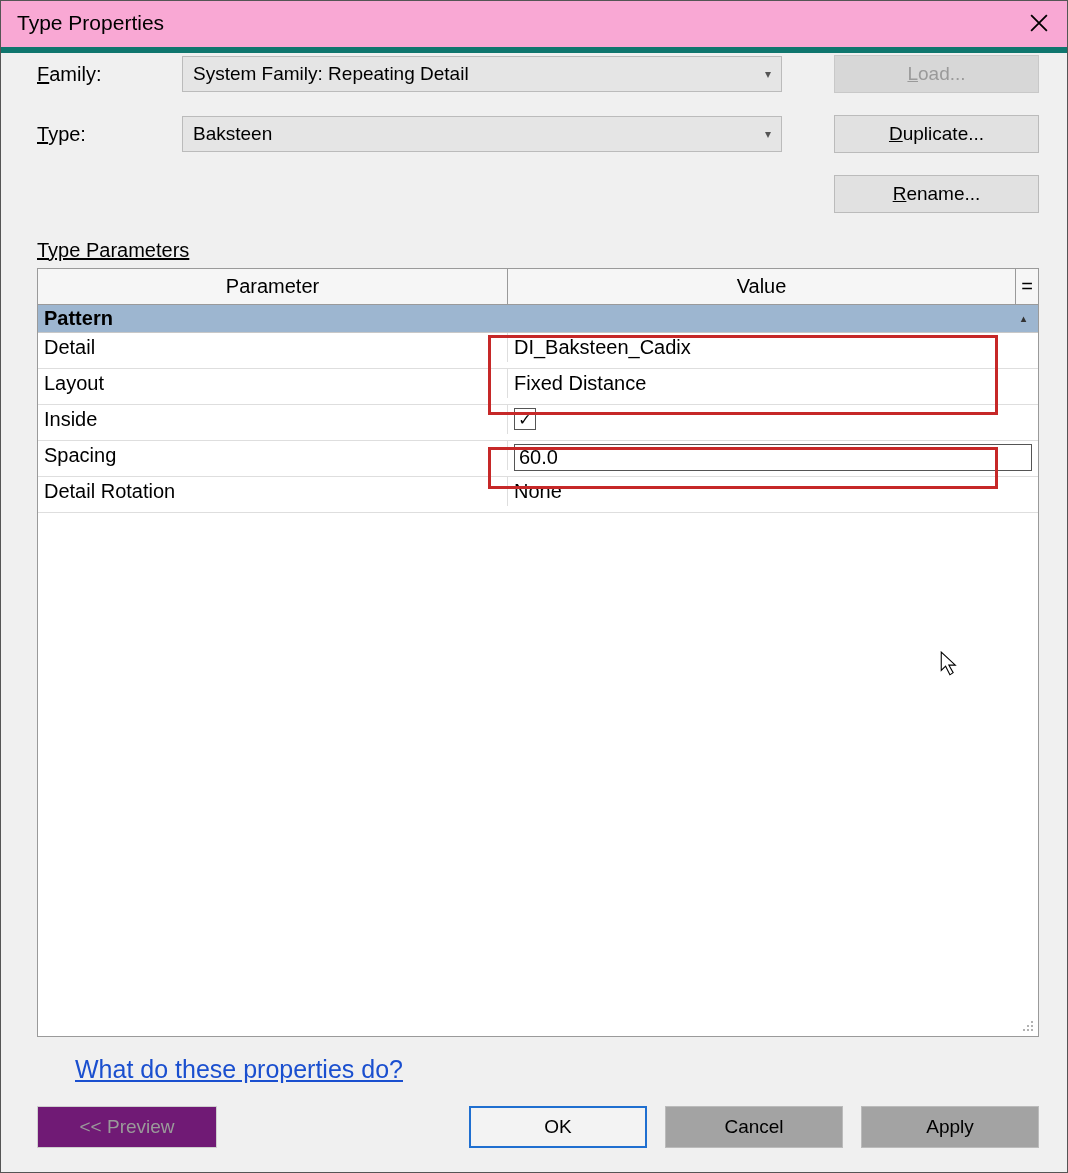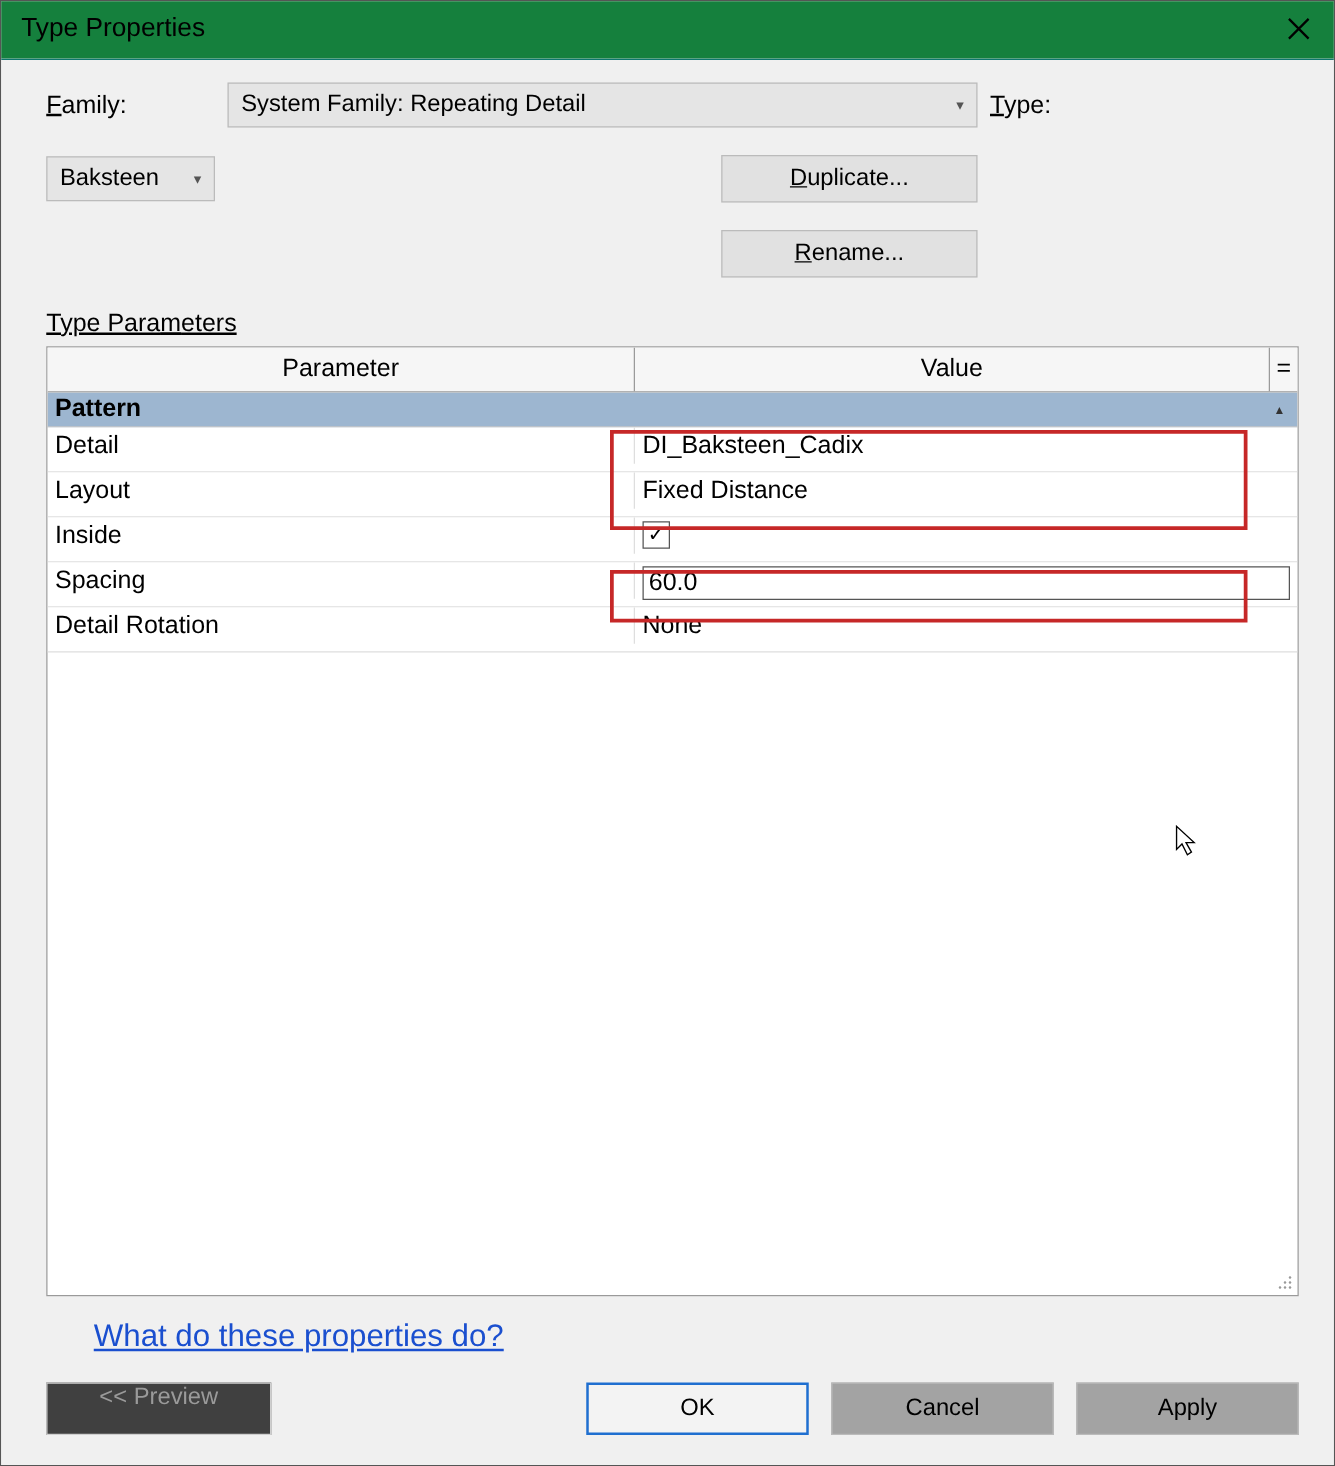--- a/index.html
+++ b/index.html
@@ -16,34 +16,34 @@
     border: 1px solid #555;
     background: #fff;
     display: flex;
     flex-direction: column;
   }
   .titlebar {
     display: flex;
     align-items: center;
     justify-content: space-between;
     padding: 8px 14px 10px 16px;
-    background: #15803d;
+    background: #f9a8d4;
   }
   .title { font-size: 21px; }
   .close-btn {
     width: 28px; height: 28px;
     display: flex; align-items: center; justify-content: center;
     cursor: pointer;
   }
   .close-btn svg { width: 18px; height: 18px; }
   .body {
     flex: 1;
     background: #f0f0f0;
-    border-top: 1px solid #0f766e;
-    padding: 18px 28px 0 36px;
+    border-top: 6px solid #0f766e;
+    padding: 2px 28px 0 36px;
     display: flex;
     flex-direction: column;
   }
   .label-col {
     width: 135px;
     font-size: 20px;
   }
   .u { text-decoration: underline; }
   .dropdown {
     flex: 0 0 600px;
@@ -197,24 +197,24 @@
     margin-left: 38px;
   }
   .footer-bar {
     display: flex;
     align-items: center;
     padding: 12px 0 24px 0;
     position: relative;
   }
   .preview-btn {
     width: 180px; height: 42px;
-    background: #404040;
+    background: #701a75;
     border: 1px solid #cfcfcf;
     color: #9a9a9a;
-    display: flex; align-items: flex-start; justify-content: center;
+    display: flex; align-items: center; justify-content: center;
     font-size: 19px;
   }
   .action-btns {
     margin-left: auto;
     display: flex;
     gap: 18px;
   }
   .abtn {
     width: 178px; height: 42px;
     background: #a3a3a3;
@@ -243,20 +243,23 @@
   </div>
 
   <div class="body">
 
     <div class="top-grid">
       <div class="label-col"><span class="u">F</span><span>amily:</span></div>
       <div class="dropdown">
         <span>System Family: Repeating Detail</span>
         <span class="chev">▾</span>
       </div>
+      <div class="btn disabled">
+          <span><span class="u">L</span><span>oad...</span></span>
+        </div>
 
       <div class="label-col"><span class="u">T</span><span>ype:</span></div>
       <div class="dropdown">
         <span>Baksteen</span>
         <span class="chev">▾</span>
       </div>
       <div class="btn">
           <span><span class="u">D</span><span>uplicate...</span></span>
         </div>
 

